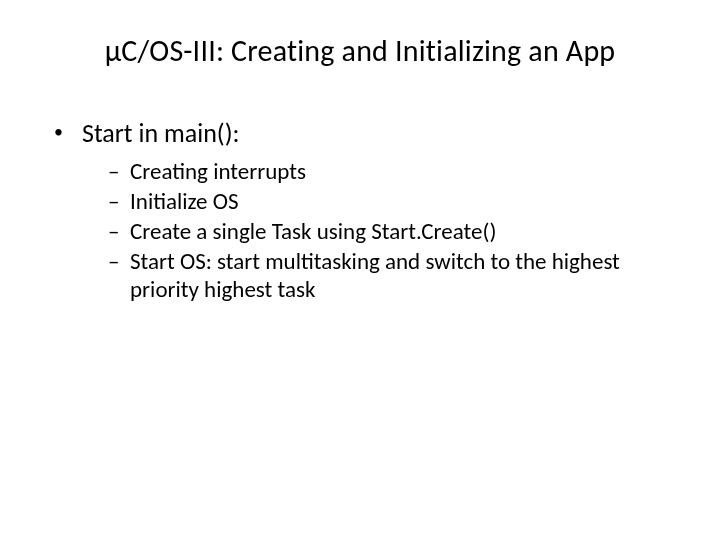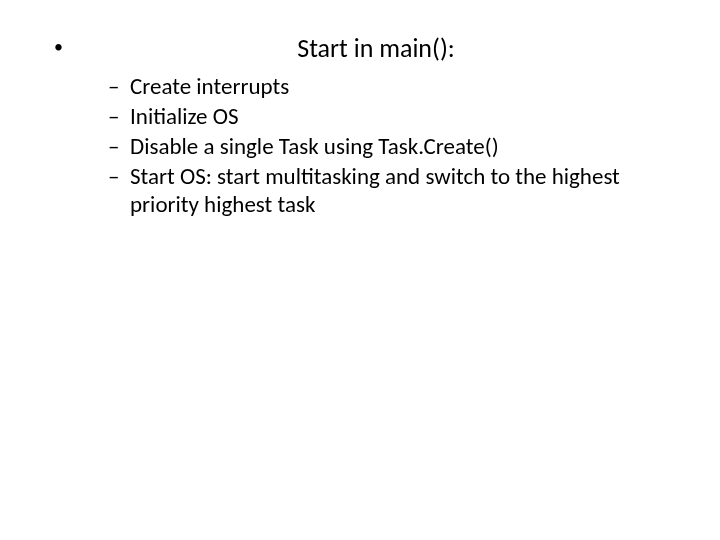--- a/index.html
+++ b/index.html
@@ -33,21 +33,20 @@
     }
     .level1-item .bullet {
       display: inline-block;
       width: 28px;
       flex: 0 0 28px;
       font-size: 18px;
       line-height: 30px;
     }
     .level1-item .text {
       flex: 1;
-      text-align: center;
     }
     .level2 {
       margin-left: 54px;
       margin-top: 4px;
     }
     .level2-item {
       font-size: 23px;
       line-height: 1.22;
       margin-bottom: 2px;
       display: flex;
@@ -60,39 +59,40 @@
     }
     .level2-item .text {
       flex: 1;
       max-width: 520px;
     }
   </style>
 </head>
 <body>
 
 <div class="slide">
+  <h1 class="title">µC/OS-III: Creating and Initializing an App</h1>
 
   <div class="level1">
     <div class="level1-item">
       <span class="bullet">•</span>
       <span class="text">Start in main():</span>
     </div>
 
     <div class="level2">
       <div class="level2-item">
         <span class="dash">–</span>
-        <span class="text">Create interrupts</span>
+        <span class="text">Creating interrupts</span>
       </div>
       <div class="level2-item">
         <span class="dash">–</span>
         <span class="text">Initialize OS</span>
       </div>
       <div class="level2-item">
         <span class="dash">–</span>
-        <span class="text">Disable a single Task using Task.Create()</span>
+        <span class="text">Create a single Task using Start.Create()</span>
       </div>
       <div class="level2-item">
         <span class="dash">–</span>
         <span class="text">Start OS: start multitasking and switch to the highest priority highest task</span>
       </div>
     </div>
   </div>
 </div>
 
 </body></html>

